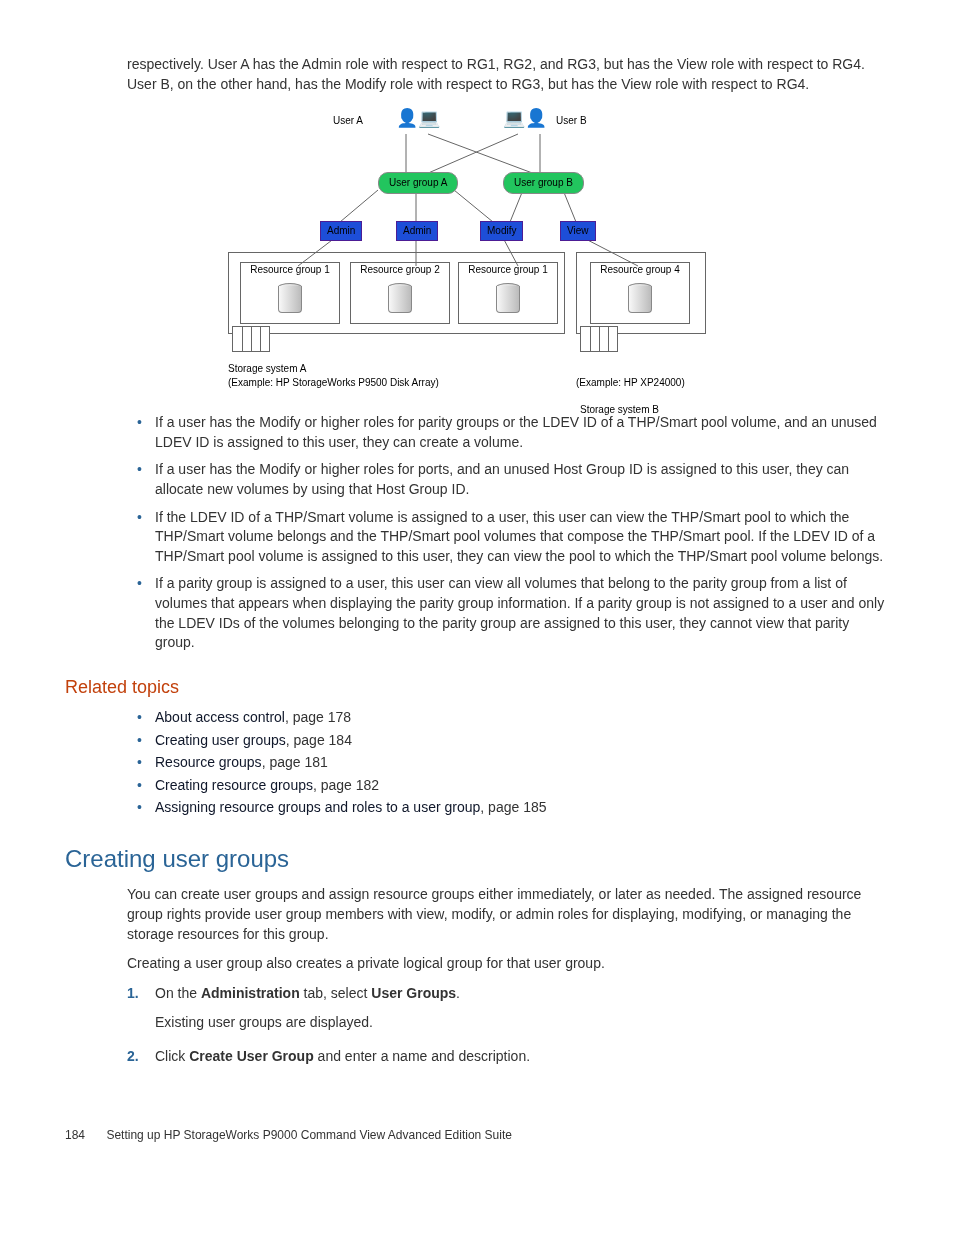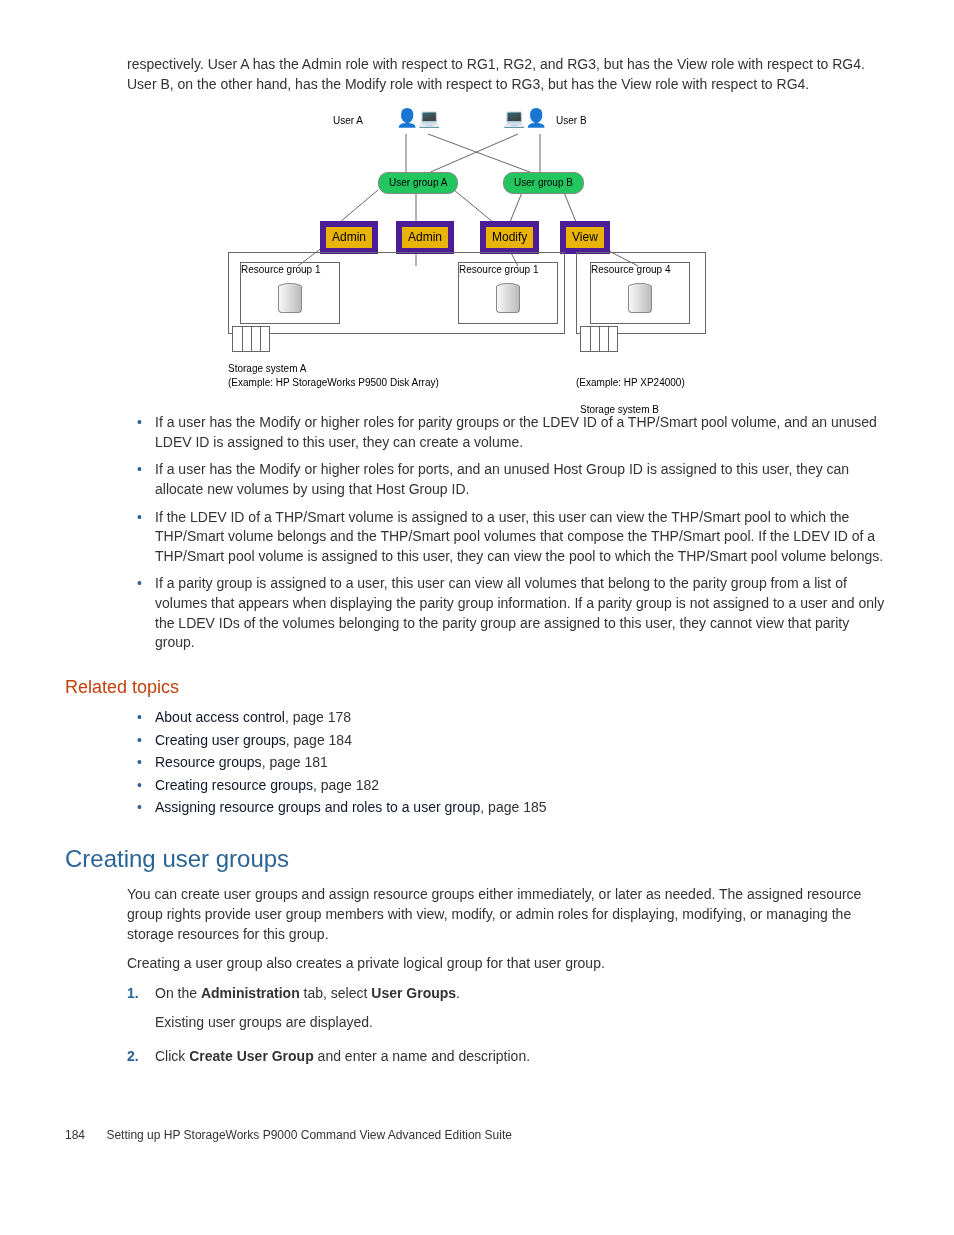--- a/index.html
+++ b/index.html
@@ -25,23 +25,23 @@
   ol.steps > li { position: relative; padding-left: 28px; margin-bottom: 14px; }
   ol.steps > li > .num { position: absolute; left: 0; color: #2a6496; font-weight: bold; }
   .footer { font-size: 12px; margin-top: 60px; }
   .footer .pagenum { margin-right: 18px; }
   .bold { font-weight: bold; }
 
   
   .diagram { position: relative; width: 560px; height: 295px; margin: 6px auto 14px auto; font-size: 10px; color: #000; }
   .diagram .lbl { position: absolute; }
   .diagram .pill { position: absolute; background: #22c55e; border: 1px solid #888; border-radius: 10px; padding: 3px 10px; font-size: 10px; }
-  .diagram .box { position: absolute; background: #eab308; border: 6px solid #4c1d95; padding: 2px 6px; font-size: 12px; }
+  .diagram .box { position: absolute; background: #1d4ed8; border: 1px solid #4c1d95; padding: 2px 6px; font-size: 10px; }
   .diagram .outerbox { position: absolute; border: 1px solid #666; }
-  .diagram .rgbox { position: absolute; border: 1px solid #666; text-align: left; font-size: 10px; }
+  .diagram .rgbox { position: absolute; border: 1px solid #666; text-align: center; font-size: 10px; }
   .diagram .can { width: 24px; height: 30px; margin: 6px auto 0 auto; position: relative; }
   .diagram .can::before { content:""; position:absolute; top:0; left:0; right:0; height:6px; border:1px solid #888; border-radius:50%; background:linear-gradient(to right,#f5f5f5,#ccc); }
   .diagram .can::after { content:""; position:absolute; top:3px; left:0; right:0; bottom:0; border:1px solid #888; border-top:none; border-radius:0 0 4px 4px; background:linear-gradient(to right,#f8f8f8,#bbb); }
   .diagram .storage { position:absolute; width:36px; height:24px; border:1px solid #666; background:#fff; }
   .diagram .storage::before { content:""; position:absolute; top:0; bottom:0; left:25%; width:1px; background:#666; }
   .diagram .storage::after { content:""; position:absolute; top:0; bottom:0; left:50%; width:1px; background:#666; box-shadow:9px 0 0 #666; }
   .diagram svg.lines { position:absolute; top:0; left:0; width:100%; height:100%; }
   .diagram .user-icon { position:absolute; font-size: 18px; }
 </style>
 </head>
@@ -78,20 +78,21 @@
 
     <span class="box" style="left:92px; top:117px;">Admin</span>
     <span class="box" style="left:168px; top:117px;">Admin</span>
     <span class="box" style="left:252px; top:117px;">Modify</span>
     <span class="box" style="left:332px; top:117px;">View</span>
 
     <div class="outerbox" style="left:0; top:148px; width:335px; height:80px;"></div>
     <div class="outerbox" style="left:348px; top:148px; width:128px; height:80px;"></div>
 
     <div class="rgbox" style="left:12px; top:158px; width:98px; height:60px;"><span>Resource group 1</span><div class="can"></div></div>
+    <div class="rgbox" style="left:122px; top:158px; width:98px; height:60px;"><span>Resource group 2</span><div class="can"></div></div>
     <div class="rgbox" style="left:230px; top:158px; width:98px; height:60px;"><span>Resource group 1</span><div class="can"></div></div>
     <div class="rgbox" style="left:362px; top:158px; width:98px; height:60px;"><span>Resource group 4</span><div class="can"></div></div>
 
     <div class="storage" style="left:4px; top:222px;"></div>
     <div class="storage" style="left:352px; top:222px;"></div>
 
     <span class="lbl" style="left:0; top:258px;">Storage system A</span>
     <span class="lbl" style="left:0; top:272px;">(Example: HP StorageWorks P9500 Disk Array)</span>
     <span class="lbl" style="left:352px; top:258px;margin-top:41px;">Storage system B</span>
     <span class="lbl" style="left:348px; top:272px;">(Example: HP XP24000)</span>

